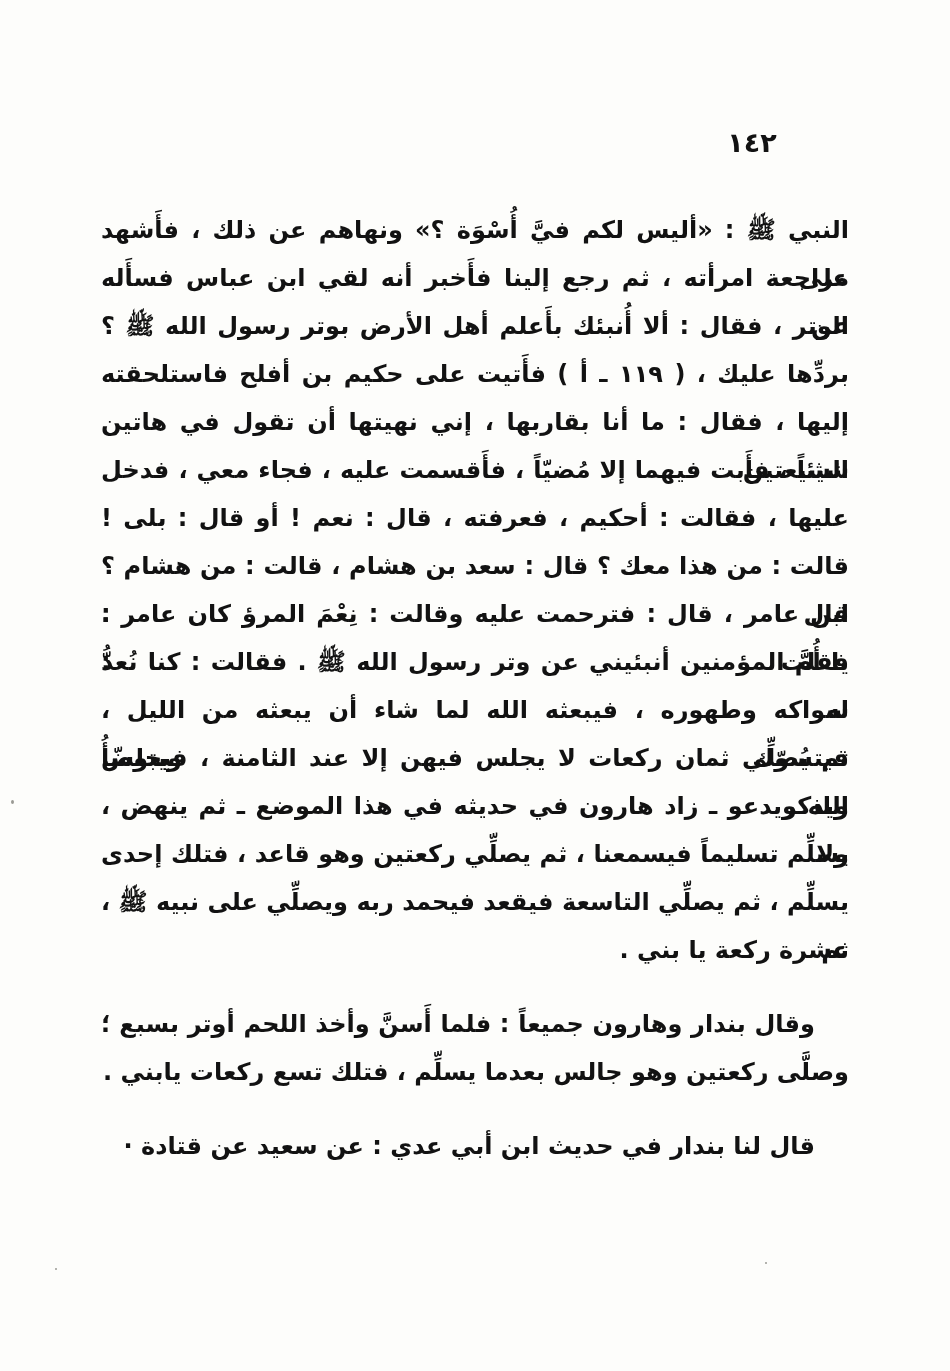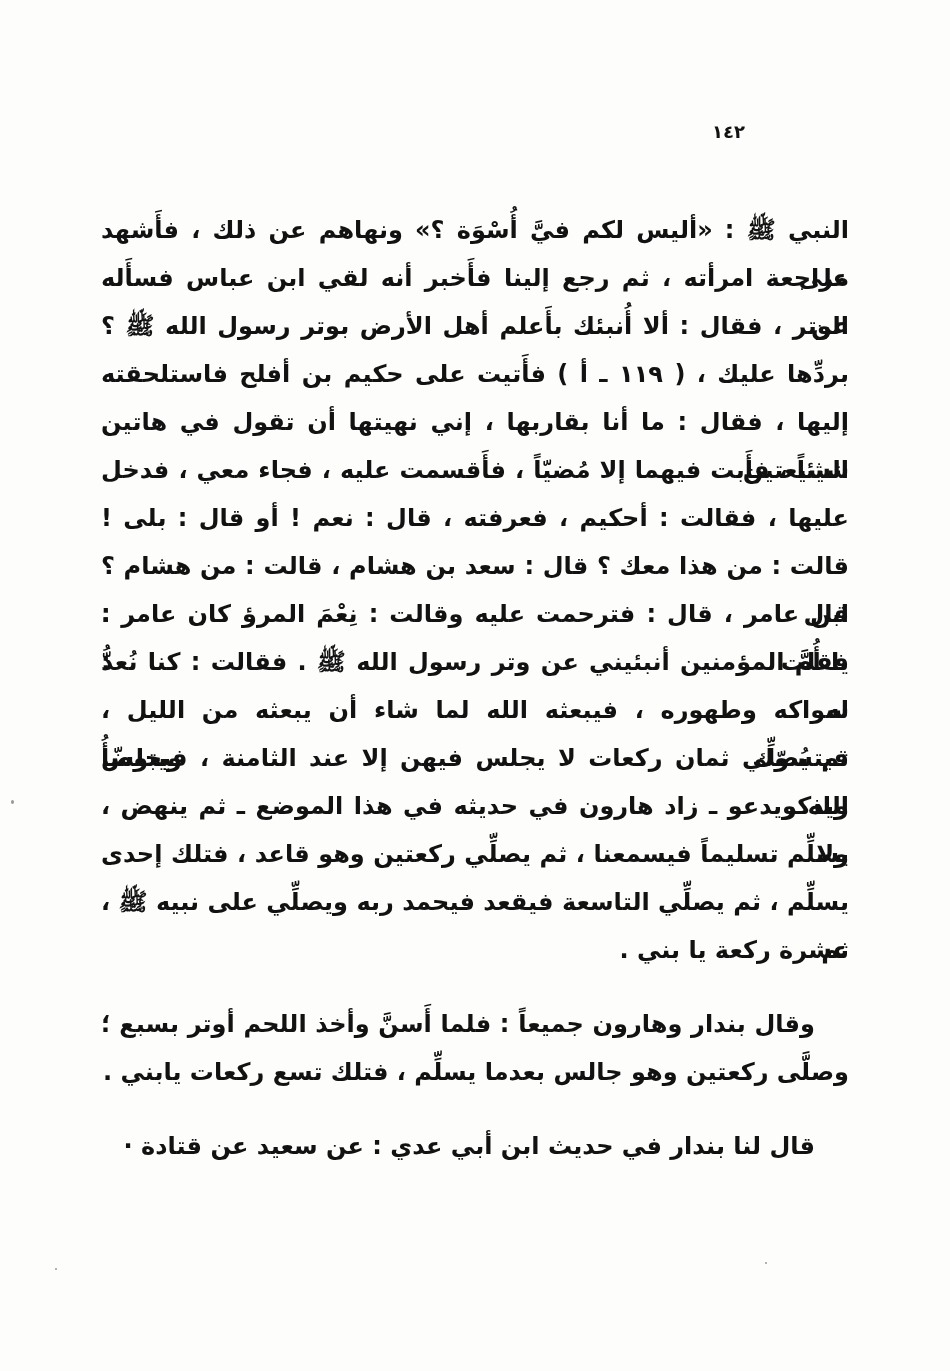--- a/index.html
+++ b/index.html
@@ -15,26 +15,26 @@
     font-family: "DejaVu Sans", sans-serif;
     color: #121212;
   }
   .scan-page {
     position: absolute;
     inset: 0;
     background: #fdfdfb;
   }
   .page-number {
     position: absolute;
-    top: 121px;
+    top: 127px;
     left: 712px;
     width: 80px;
-    text-align: left;
+    text-align: center;
     direction: rtl;
-    font-size: 18px;
+    font-size: 27px;
     font-weight: 700;
     letter-spacing: 2px;
   }
   .page-text {
     position: absolute;
     top: 190px;
     right: 85px;
     width: 780px;
     direction: rtl;
     font-size: 24px;

